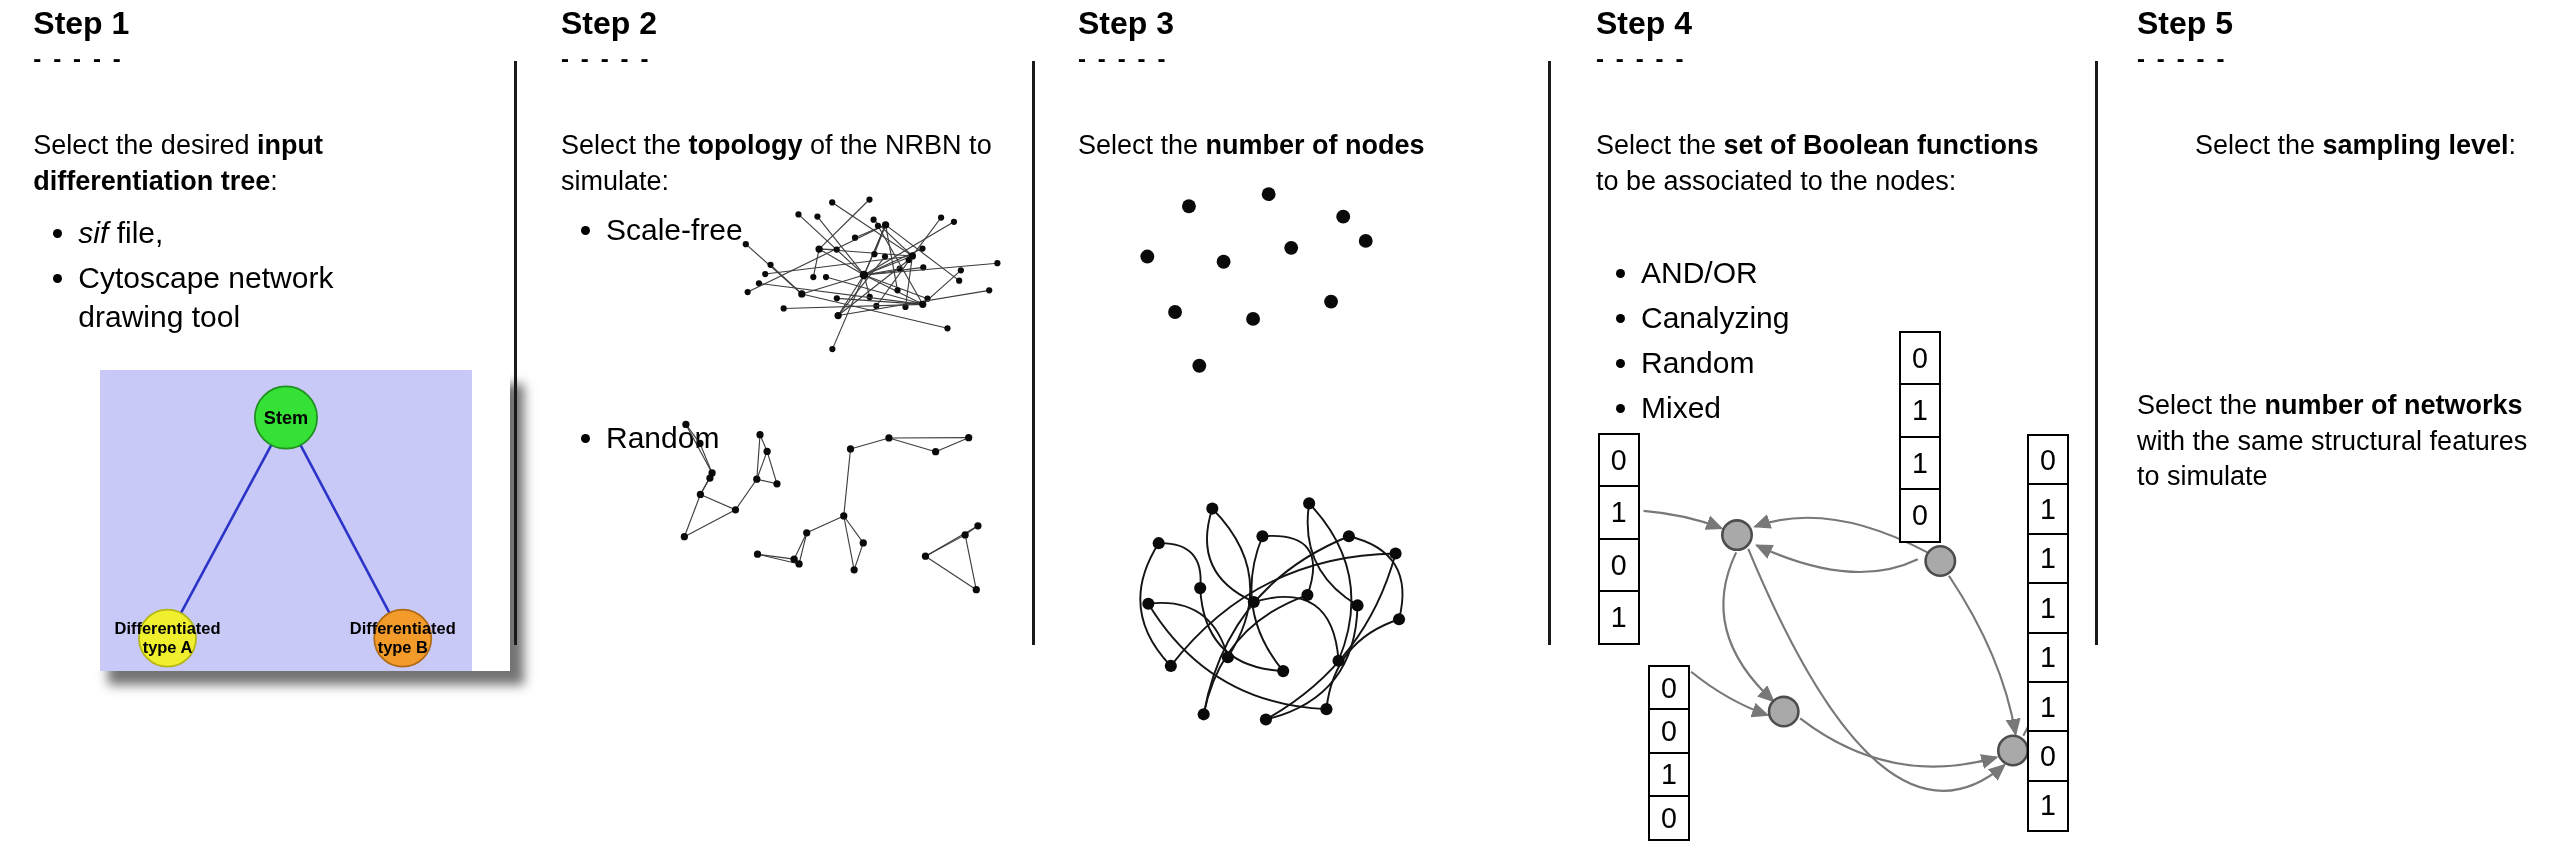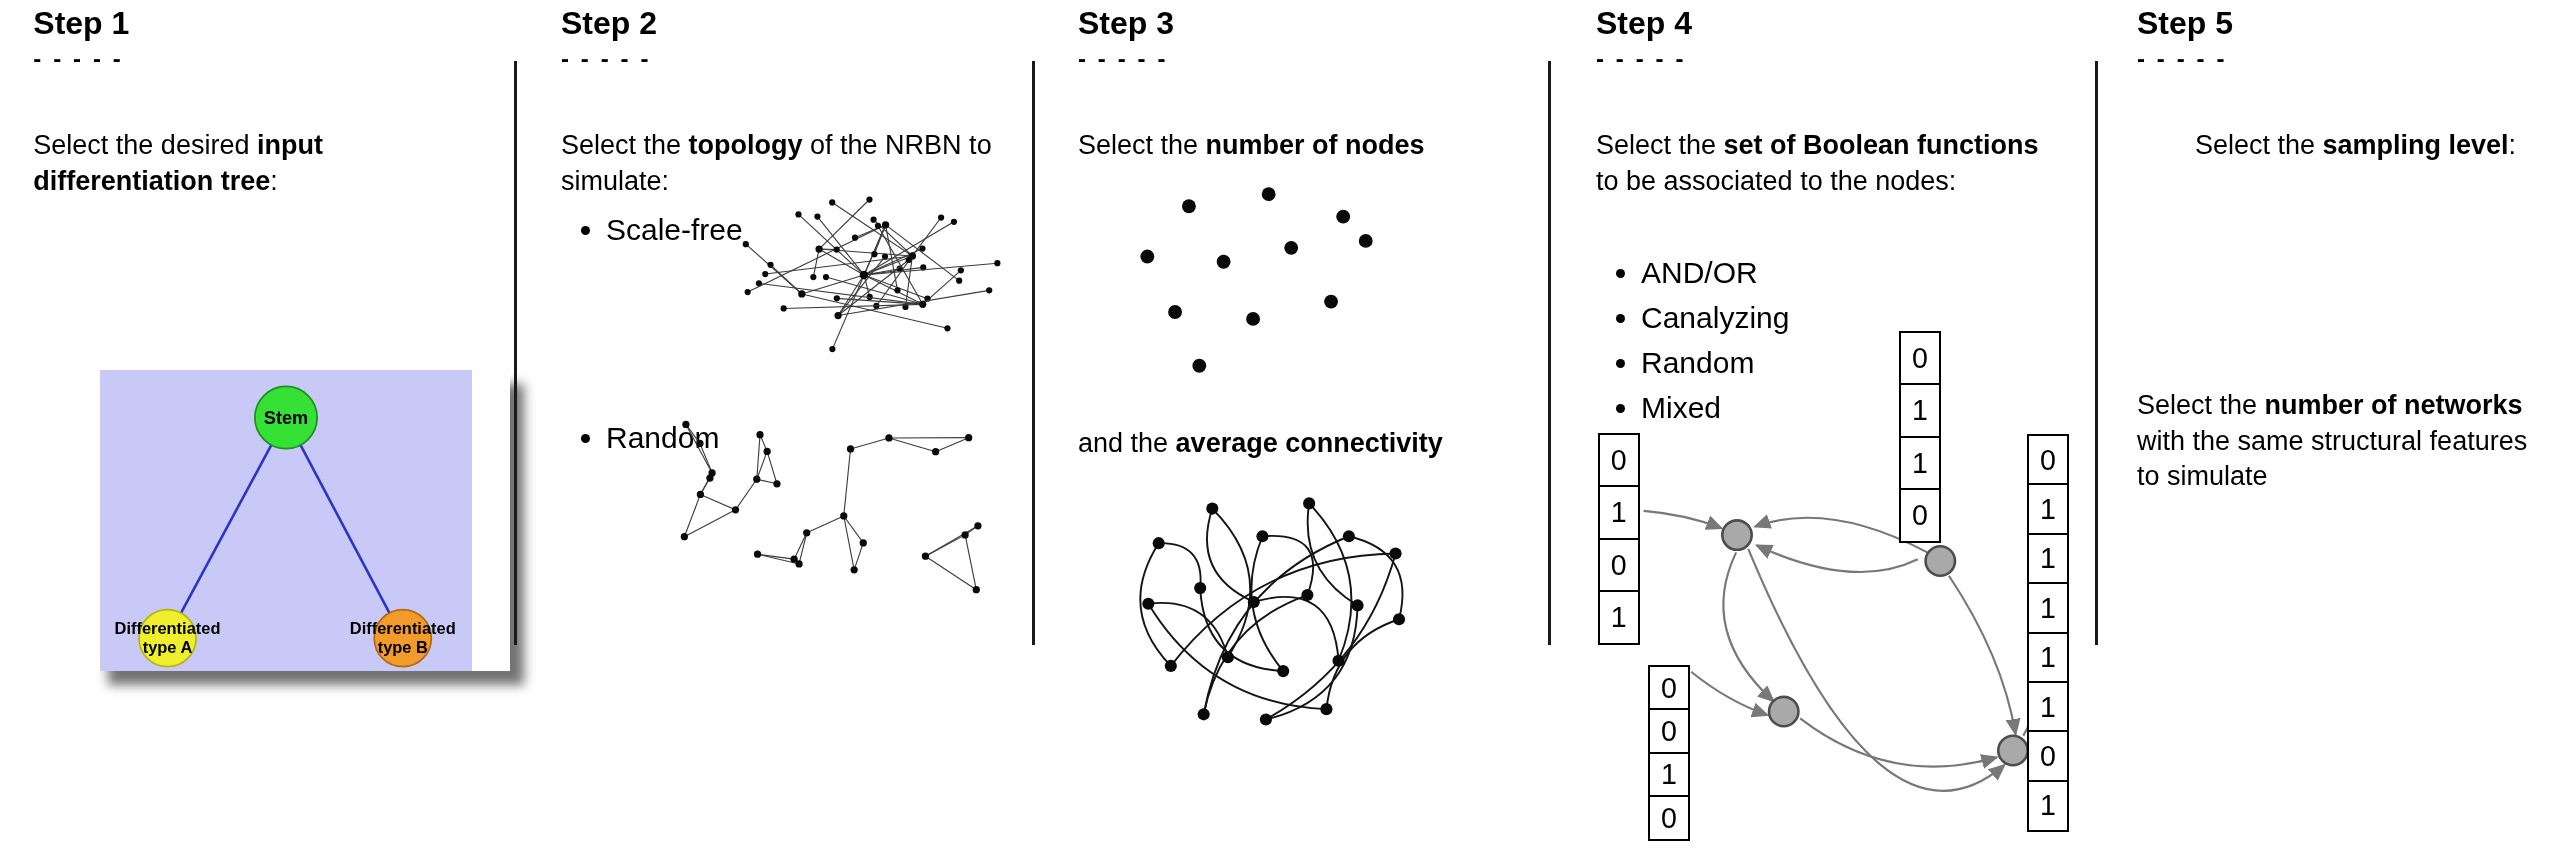--- a/index.html
+++ b/index.html
@@ -37,20 +37,24 @@
 </style>
 </head>
 <body>
 
 <div id="canvas">
 
   <div class="col" style="left:17.3px; width:472px;margin-left:16px;">
     <div class="step-title">Step 1</div>
     <div class="dashes">- - - - -</div>
     <div class="para" style="top:128px; width:407px;"><span>Select the desired </span><b>input differentiation tree</b><span>:</span></div>
+    <ul class="bullets" style="top:213px; width:346px;">
+      <li><i>sif</i><span> file,</span></li>
+      <li><span>Cytoscape network drawing tool</span></li>
+    </ul>
 
     <div class="tree-panel">
       <svg width="372" height="301" viewBox="0 0 430 348">
         <rect x="0" y="0" width="430" height="348" fill="#c9c9f8"></rect>
         <line x1="215" y1="55" x2="78" y2="310" stroke-width="3" stroke="#2a35c8"></line>
         <line x1="215" y1="55" x2="350" y2="310" stroke-width="3" stroke="#2a35c8"></line>
         <circle cx="215" cy="55" r="36" stroke="#1f8f1f" stroke-width="2" fill="#35e135"></circle>
         <circle cx="78" cy="310" r="33" stroke="#b5b513" stroke-width="2" fill="#efef2e"></circle>
         <circle cx="350" cy="310" r="33" stroke="#b06a14" stroke-width="2" fill="#f29b2a"></circle>
         <text x="215" y="63" text-anchor="middle" font-size="21" font-weight="bold" fill="#000">Stem</text>
@@ -238,21 +242,20 @@
         <circle cx="246" cy="40" r="8" fill="#0a0a0a"></circle>
         <circle cx="20" cy="86" r="8" fill="#0a0a0a"></circle>
         <circle cx="108" cy="92" r="8" fill="#0a0a0a"></circle>
         <circle cx="186" cy="76" r="8" fill="#0a0a0a"></circle>
         <circle cx="272" cy="68" r="8" fill="#0a0a0a"></circle>
         <circle cx="52" cy="150" r="8" fill="#0a0a0a"></circle>
         <circle cx="142" cy="158" r="8" fill="#0a0a0a"></circle>
         <circle cx="232" cy="138" r="8" fill="#0a0a0a"></circle>
         <circle cx="80" cy="212" r="8" fill="#0a0a0a"></circle>
       </svg>
-    <div class="para" style="top:426px; width:467px;"><span>and the </span><b>average connectivity</b><span></span></div>
     <svg id="svg-tangle" class="netsvg" style="left:39px; top:474px;" width="303" height="268" viewBox="0 0 350 310">
         <path d="M 48 80 Q 101.39213778509952 78.86879589067738 96 132" fill="none" stroke="#141414" stroke-width="2.2"></path>
         <path d="M 110 40 Q 85.56798792312637 115.52533870083272 158 148" fill="none" stroke="#141414" stroke-width="2.2"></path>
         <path d="M 168 72 Q 246.42761697649496 65.90829290032738 220 140" fill="none" stroke="#141414" stroke-width="2.2"></path>
         <path d="M 222 34 Q 210.24926434945297 111.86475590195452 278 152" fill="none" stroke="#141414" stroke-width="2.2"></path>
         <path d="M 268 72 Q 345.78718589091005 90.52440852424184 326 168" fill="none" stroke="#141414" stroke-width="2.2"></path>
         <path d="M 322 92 Q 160.69504831500296 94.3900966300059 62 222" fill="none" stroke="#141414" stroke-width="2.2"></path>
         <path d="M 36 150 Q 108.82496617947052 141.1952114756244 128 212" fill="none" stroke="#141414" stroke-width="2.2"></path>
         <path d="M 96 132 Q 100.86648634762061 223.1335136523794 192 228" fill="none" stroke="#141414" stroke-width="2.2"></path>
         <path d="M 158 148 Q 249.18603456726578 121.20247959423463 256 216" fill="none" stroke="#141414" stroke-width="2.2"></path>

